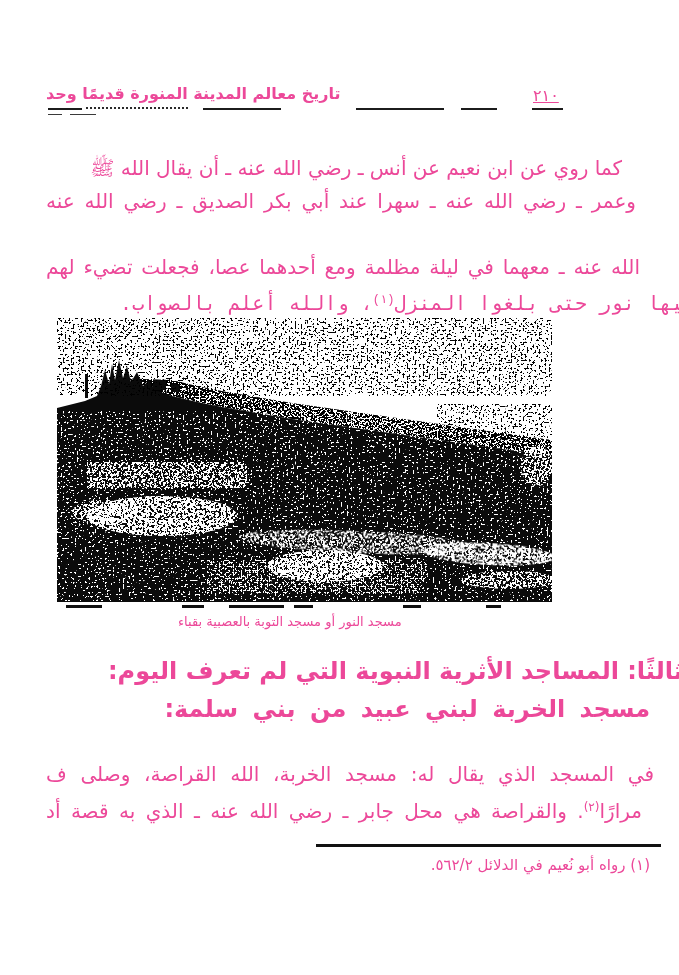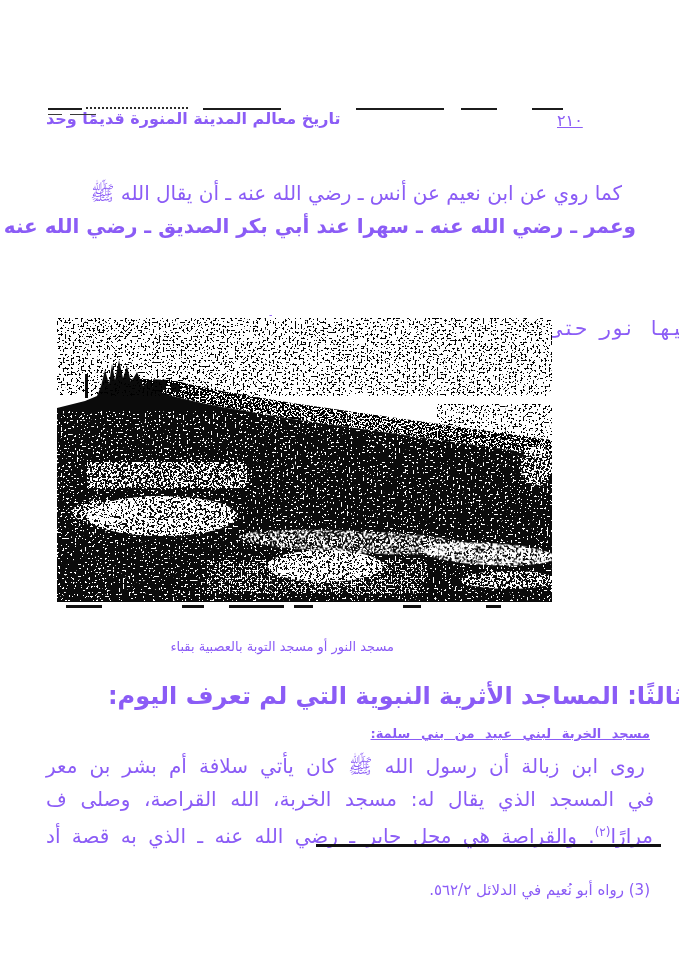--- a/index.html
+++ b/index.html
@@ -4,21 +4,21 @@
 <style>
   html,body { margin:0; padding:0; background:#e8e8e8; }
   .page {
     position:relative; width:679px; height:975px; margin:0 auto;
     background:#ffffff; overflow:hidden;
     font-family:"DejaVu Sans", sans-serif; color:#151515;
   }
   
   .ln {
     position:absolute; direction:rtl; white-space:nowrap;
-    font-size:20px; line-height:28px; color:#8b5cf6;margin-top:25px;
+    font-size:20px; line-height:28px; color:#ec4899;
   }
   .just { text-align:justify; text-align-last:justify; }
   .b { font-weight:bold; }
   .sup { font-size:12px; vertical-align:7px; letter-spacing:0; }
   .hdr { font-size:16px; line-height:20px; font-weight:bold; }
   .fn { font-size:15px; line-height:20px; }
   .cap { font-size:13px; line-height:17px; }
   .ws6 { word-spacing:6px; }
   
   .seg { position:absolute; height:2px; background:#1c1c1c; }
@@ -27,33 +27,34 @@
   
   .fnsep { position:absolute; height:3px; background:#111; }
   .photo { position:absolute; left:57px; top:316px; }
 </style>
 </head>
 <body>
 
 <div class="page">
 
   <div class="ln hdr" style="left:46px; top:84px;">تاريخ معالم المدينة المنورة قديمًا وحد</div>
-  <div class="ln hdr" style="left:557px; top:86px; font-weight:normal;text-decoration:underline;">٢١٠</div>
+  <div class="ln hdr" style="left:533px; top:86px; font-weight:normal;text-decoration:underline;">٢١٠</div>
 
   <div class="seg" style="left:48px;  top:108px; width:34px;"></div>
   <div class="seg dot" style="left:86px; top:107px; width:102px;"></div>
   <div class="seg" style="left:203px; top:108px; width:78px;"></div>
   <div class="seg" style="left:356px; top:108px; width:88px;"></div>
   <div class="seg" style="left:461px; top:108px; width:36px;"></div>
   <div class="seg" style="left:532px; top:108px; width:31px;"></div>
   <div class="tick" style="left:48px; top:114px; width:14px;"></div>
   <div class="tick" style="left:70px; top:114px; width:26px;"></div>
 
   <div class="ln just" style="right:57px; left:140px; top:154px;">كما روي عن ابن نعيم عن أنس ـ رضي الله عنه ـ أن يقال الله ﷺ</div>
-  <div class="ln just" style="right:43px; left:46px; top:187px;font-weight:bold;">وعمر ـ رضي الله عنه ـ سهرا عند أبي بكر الصديق ـ رضي الله عنه</div>
+  <div class="ln just" style="right:43px; left:46px; top:187px;">وعمر ـ رضي الله عنه ـ سهرا عند أبي بكر الصديق ـ رضي الله عنه</div>
+  <div class="ln just" style="right:39px; left:46px; top:253px;">الله عنه ـ معهما في ليلة مظلمة ومع أحدهما عصا، فجعلت تضيء لهم</div>
   <div class="ln" style="left:120px; top:286px;font-family:Liberation Mono, monospace;">
     <span>وعليها نور حتى بلغوا المنزل</span><span class="sup">(١)</span><span>، والله أعلم بالصواب.</span>
   </div>
 
   <svg class="photo" width="495" height="294" viewBox="0 0 495 294" aria-hidden="true">
     <defs>
       <filter id="bnS" x="-2%" y="-2%" width="104%" height="104%">
         <feTurbulence type="fractalNoise" baseFrequency="0.5" numOctaves="2" seed="3"></feTurbulence>
         <feColorMatrix type="matrix" values="0 0 0 0 0  0 0 0 0 0  0 0 0 0 0  40 40 40 0 -66"></feColorMatrix>
         <feComposite operator="in" in2="SourceGraphic"></feComposite>
@@ -112,27 +113,26 @@
     <g fill="#111">
       <rect x="9" y="289" width="36" height="3"></rect>
       <rect x="125" y="289" width="22" height="3"></rect>
       <rect x="172" y="289" width="55" height="3"></rect>
       <rect x="237" y="289" width="19" height="3"></rect>
       <rect x="346" y="289" width="18" height="3"></rect>
       <rect x="429" y="289" width="15" height="3"></rect>
     </g>
   </svg>
 
-  <div class="ln cap" style="left:170px; top:613px; width:224px; text-align:right;">مسجد النور أو مسجد التوبة بالعصبية بقباء</div>
+  <div class="ln cap" style="left:178px; top:613px; width:224px; text-align:left;">مسجد النور أو مسجد التوبة بالعصبية بقباء</div>
 
   <div class="ln b" style="left:108px; top:657px; font-size:24px;">ثالثًا: المساجد الأثرية النبوية التي لم تعرف اليوم:</div>
-  <div class="ln b ws6" style="right:29px; top:695px; font-size:13px;text-decoration:underline;">مسجد الخربة لبني عبيد من بني سلمة:</div>
+  <div class="ln b ws6" style="right:29px; top:695px; font-size:24px;">مسجد الخربة لبني عبيد من بني سلمة:</div>
 
-  <div class="ln just" style="right:34px; left:46px; top:727px;">روى ابن زبالة أن رسول الله ﷺ كان يأتي سلافة أم بشر بن معر</div>
   <div class="ln just" style="right:25px; left:46px; top:760px;">في المسجد الذي يقال له: مسجد الخربة، الله القراصة، وصلى ف</div>
-  <div class="ln just" style="right:26px; left:46px; top:793px;">
+  <div class="ln just" style="right:37px; left:46px; top:793px;">
     <span>مرارًا</span><span class="sup">(٢)</span><span>. والقراصة هي محل جابر ـ رضي الله عنه ـ الذي به قصة أد</span>
   </div>
 
   <div class="fnsep" style="left:316px; top:844px; width:345px;"></div>
-  <div class="ln fn" style="right:29px; top:855px;">(3) رواه أبو نُعيم في الدلائل ٥٦٢/٢.</div>
+  <div class="ln fn" style="right:29px; top:855px;">(١) رواه أبو نُعيم في الدلائل ٥٦٢/٢.</div>
 
 </div>
 
 </body></html>

